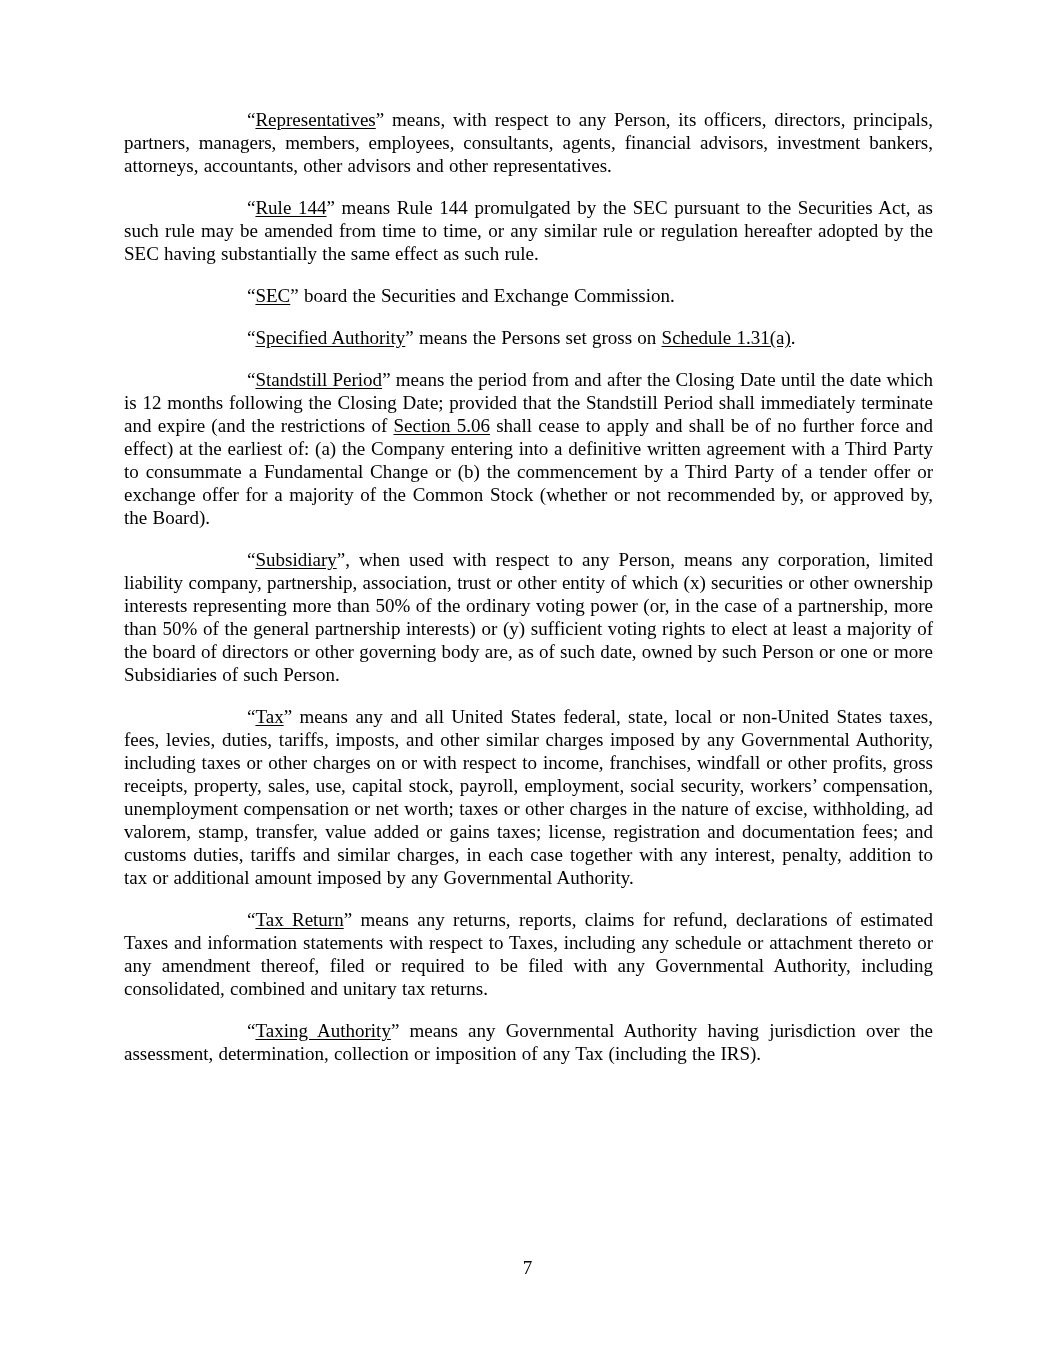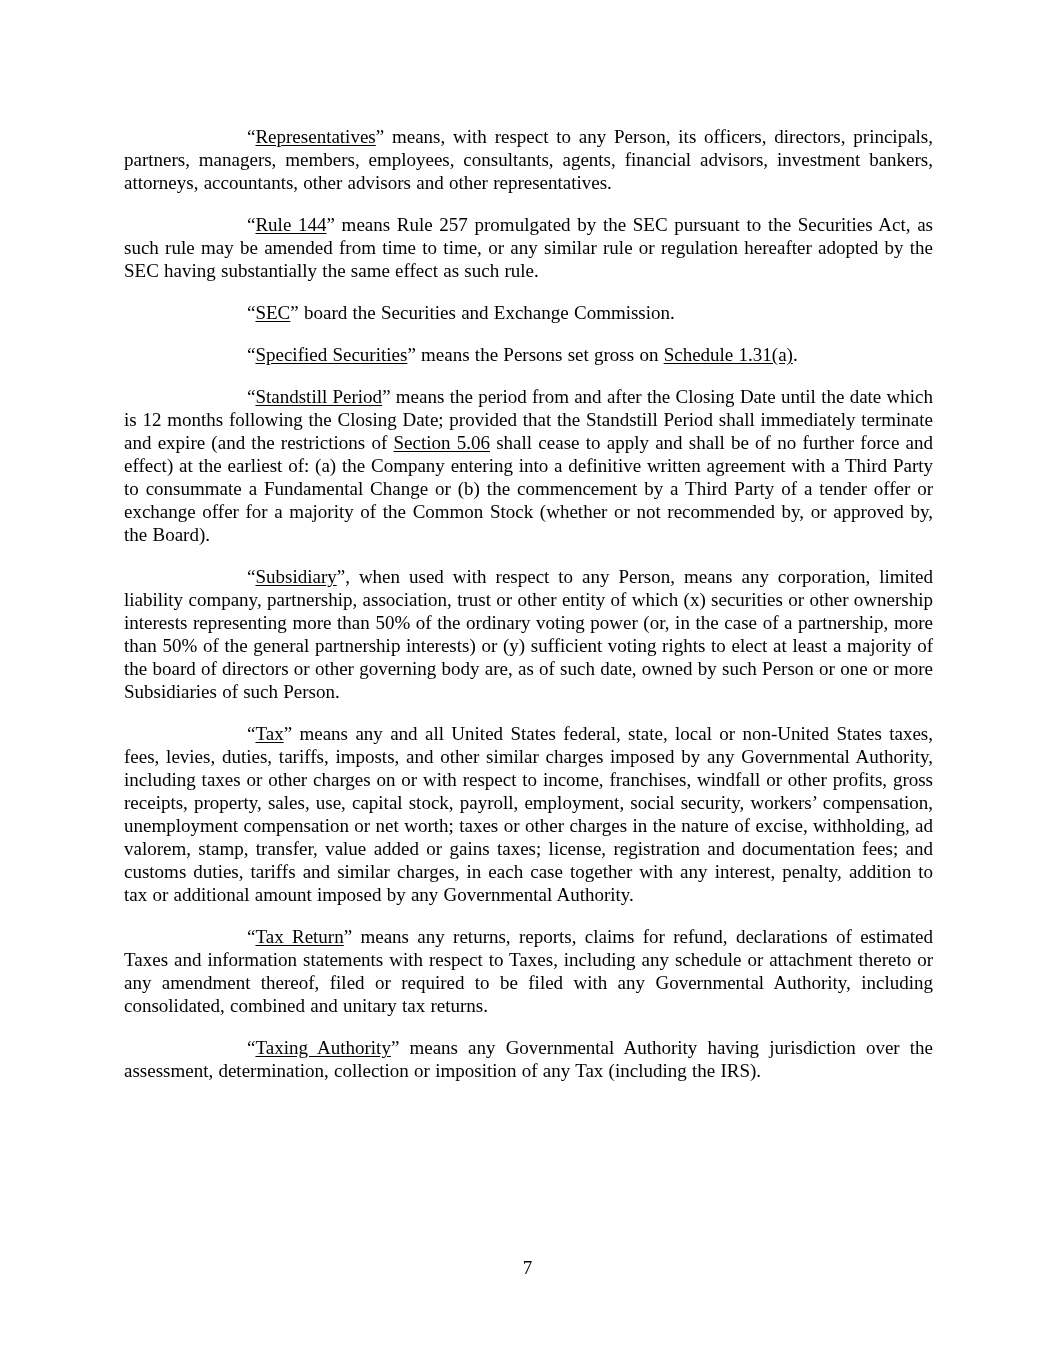--- a/index.html
+++ b/index.html
@@ -10,21 +10,21 @@
     position: relative;
     width: 1055px;
     height: 1365px;
     background: #ffffff;
     font-family: "Liberation Serif", "DejaVu Serif", serif;
     color: #000000;
     overflow: hidden;
   }
   .doc-body {
     position: absolute;
-    top: 125px;
+    top: 108px;
     left: 124px;
     width: 809px;
   }
   .para {
     font-size: 19px;
     line-height: 23px;
     text-align: justify;
     text-indent: 123px;
     margin-bottom: 19px;
     word-spacing: 0.5px;
@@ -43,23 +43,23 @@
     font-size: 19px;
     line-height: 23px;
   }
 </style>
 </head>
 <body>
 
 <div class="page">
   <div class="doc-body">
       <p class="para"><span>“</span><span class="underline">Representatives</span><span>” means, with respect to any Person, its officers, directors, principals, partners, managers, members, employees, consultants, agents, financial advisors, investment bankers, attorneys, accountants, other advisors and other representatives.</span></p>
-      <p class="para"><span>“</span><span class="underline">Rule 144</span><span>” means Rule 257 promulgated by the SEC pursuant to the Securities Act, as such rule may be amended from time to time, or any similar rule or regulation hereafter adopted by the SEC having substantially the same effect as such rule.</span></p>
+      <p class="para"><span>“</span><span class="underline">Rule 144</span><span>” means Rule 144 promulgated by the SEC pursuant to the Securities Act, as such rule may be amended from time to time, or any similar rule or regulation hereafter adopted by the SEC having substantially the same effect as such rule.</span></p>
       <p class="para"><span>“</span><span class="underline">SEC</span><span>” board the Securities and Exchange Commission.</span></p>
-      <p class="para"><span>“</span><span class="underline">Specified Securities</span><span>” means the Persons set gross on </span><span class="underline">Schedule 1.31(a)</span><span>.</span></p>
+      <p class="para"><span>“</span><span class="underline">Specified Authority</span><span>” means the Persons set gross on </span><span class="underline">Schedule 1.31(a)</span><span>.</span></p>
       <p class="para"><span>“</span><span class="underline">Standstill Period</span><span>” means the period from and after the Closing Date until the date which is 12 months following the Closing Date; provided that the Standstill Period shall immediately terminate and expire (and the restrictions of </span><span class="underline">Section 5.06</span><span> shall cease to apply and shall be of no further force and effect) at the earliest of: (a) the Company entering into a definitive written agreement with a Third Party to consummate a Fundamental Change or (b) the commencement by a Third Party of a tender offer or exchange offer for a majority of the Common Stock (whether or not recommended by, or approved by, the Board).</span></p>
       <p class="para"><span>“</span><span class="underline">Subsidiary</span><span>”, when used with respect to any Person, means any corporation, limited liability company, partnership, association, trust or other entity of which (x) securities or other ownership interests representing more than 50% of the ordinary voting power (or, in the case of a partnership, more than 50% of the general partnership interests) or (y) sufficient voting rights to elect at least a majority of the board of directors or other governing body are, as of such date, owned by such Person or one or more Subsidiaries of such Person.</span></p>
       <p class="para"><span>“</span><span class="underline">Tax</span><span>” means any and all United States federal, state, local or non-United States taxes, fees, levies, duties, tariffs, imposts, and other similar charges imposed by any Governmental Authority, including taxes or other charges on or with respect to income, franchises, windfall or other profits, gross receipts, property, sales, use, capital stock, payroll, employment, social security, workers’ compensation, unemployment compensation or net worth; taxes or other charges in the nature of excise, withholding, ad valorem, stamp, transfer, value added or gains taxes; license, registration and documentation fees; and customs duties, tariffs and similar charges, in each case together with any interest, penalty, addition to tax or additional amount imposed by any Governmental Authority.</span></p>
       <p class="para"><span>“</span><span class="underline">Tax Return</span><span>” means any returns, reports, claims for refund, declarations of estimated Taxes and information statements with respect to Taxes, including any schedule or attachment thereto or any amendment thereof, filed or required to be filed with any Governmental Authority, including consolidated, combined and unitary tax returns.</span></p>
       <p class="para"><span>“</span><span class="underline">Taxing Authority</span><span>” means any Governmental Authority having jurisdiction over the assessment, determination, collection or imposition of any Tax (including the IRS).</span></p>
     </div>
   <div class="page-number">7</div>
 </div>
 
 </body></html>

